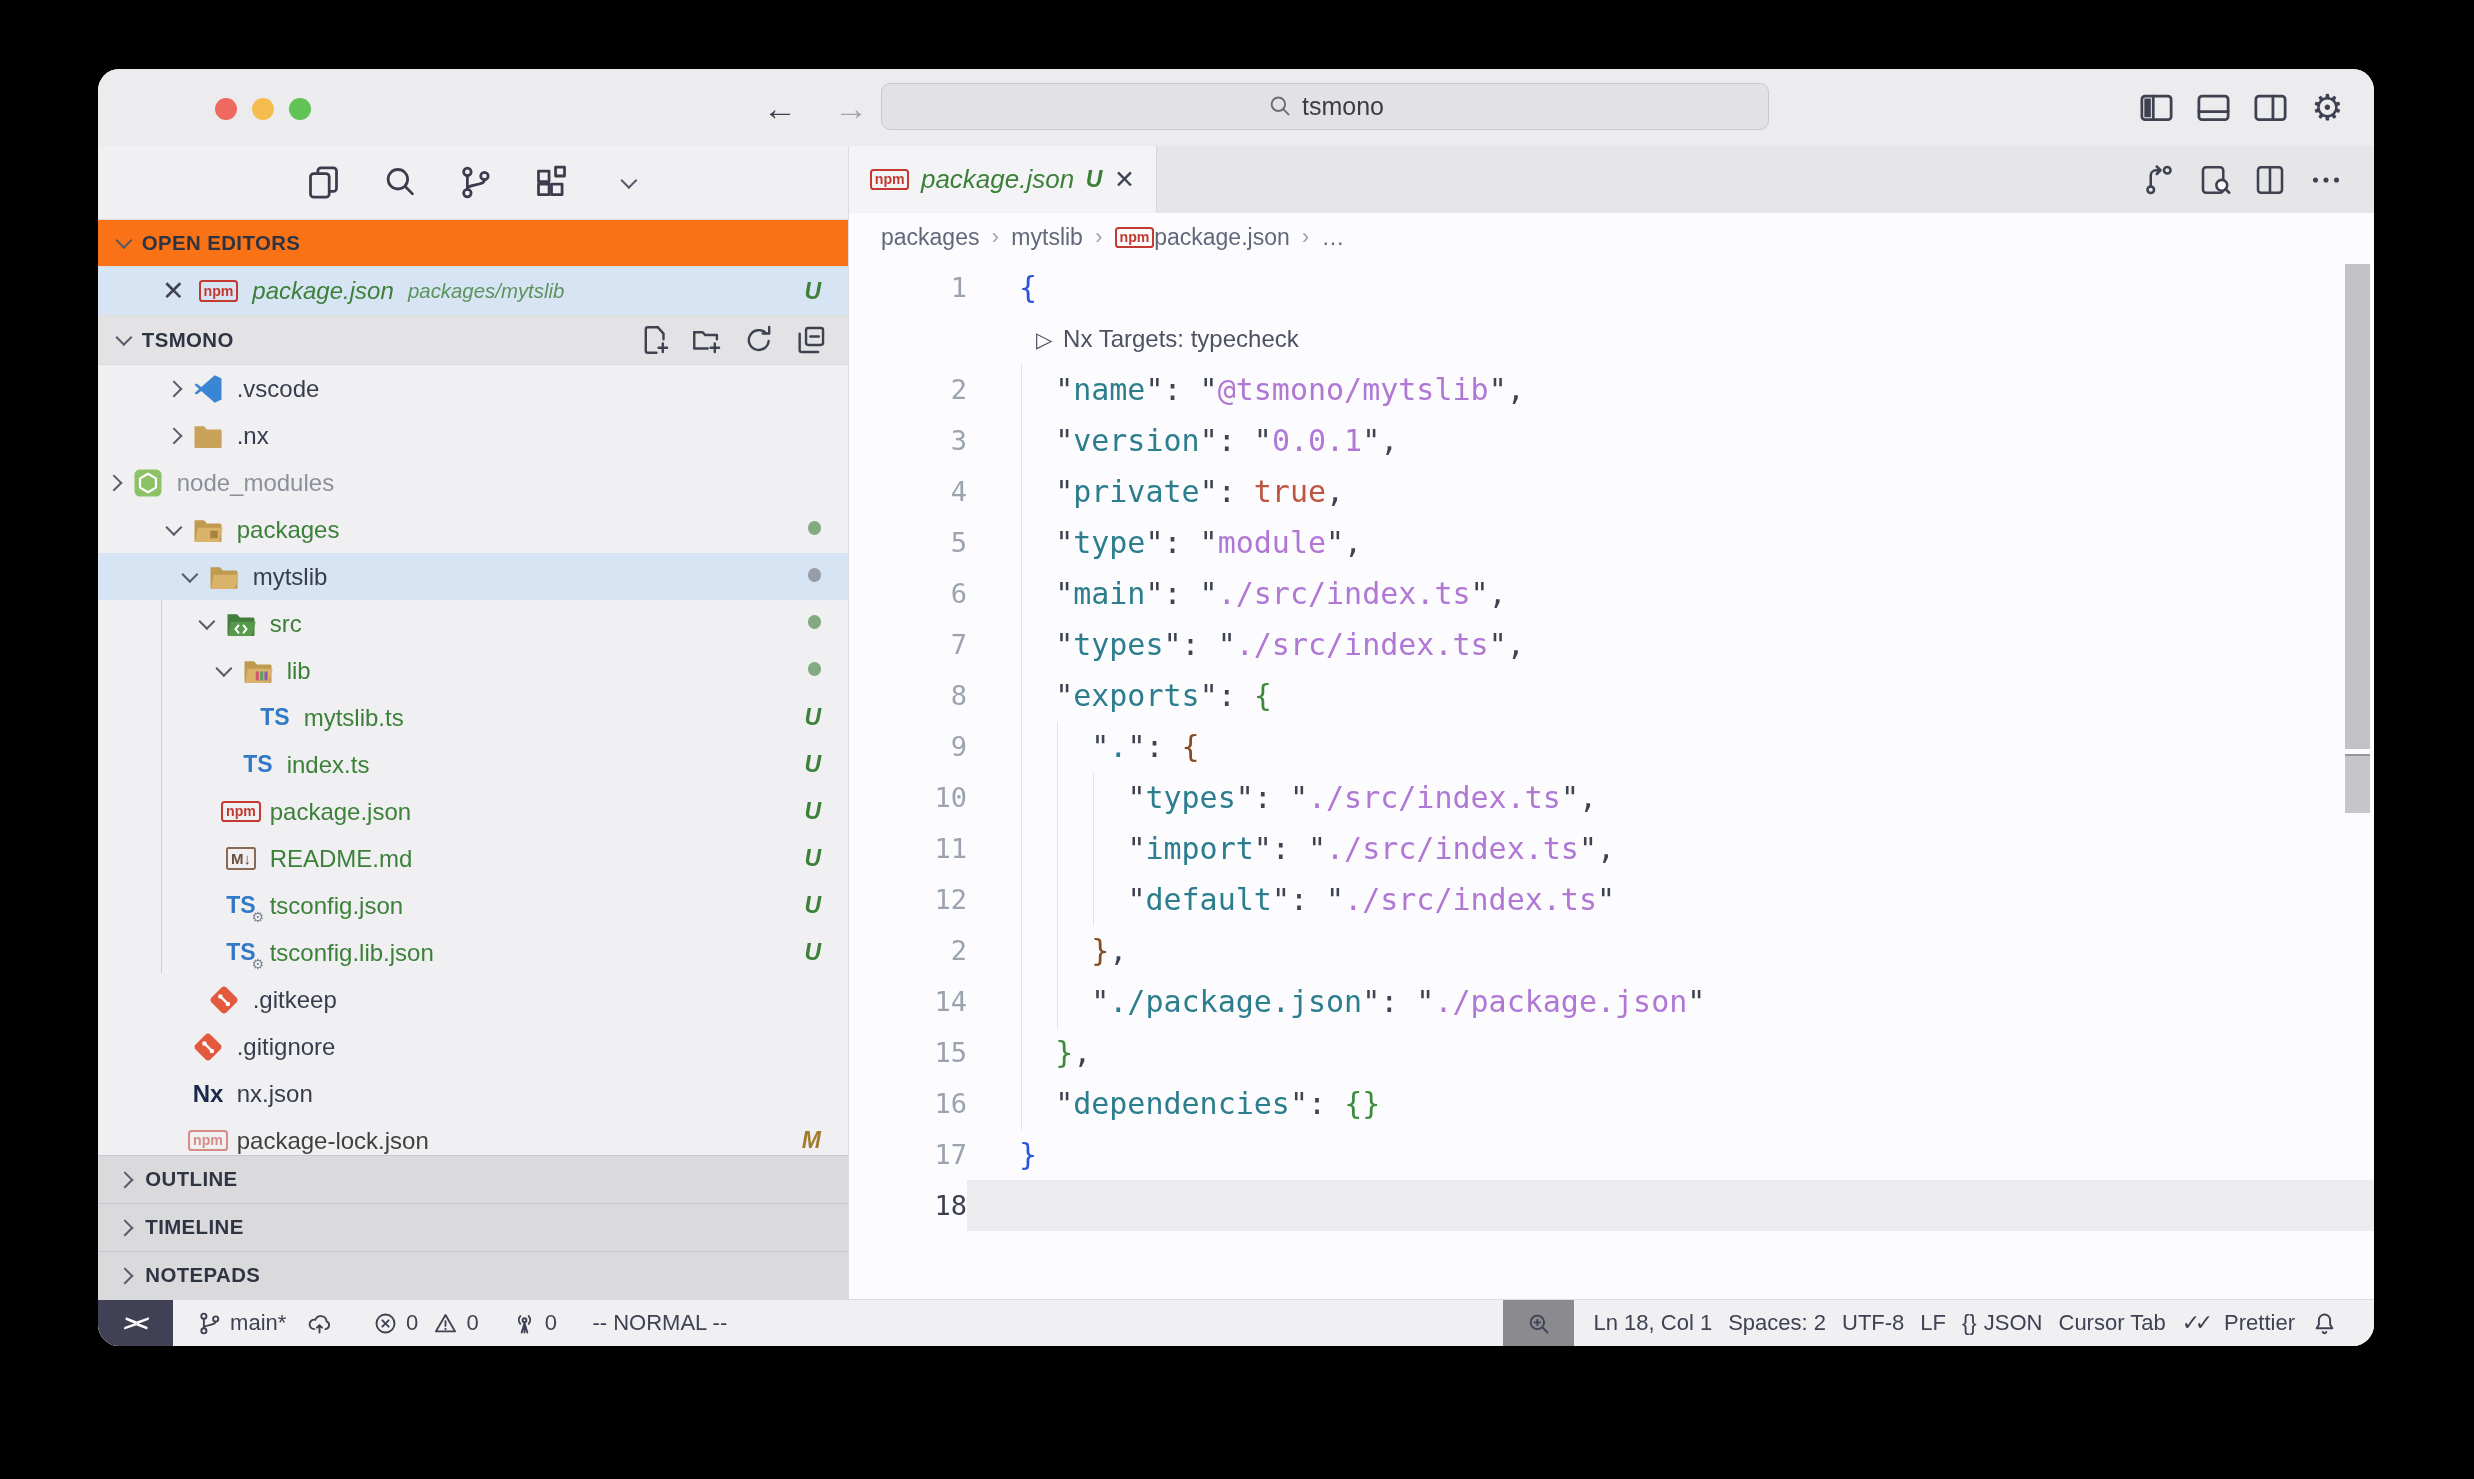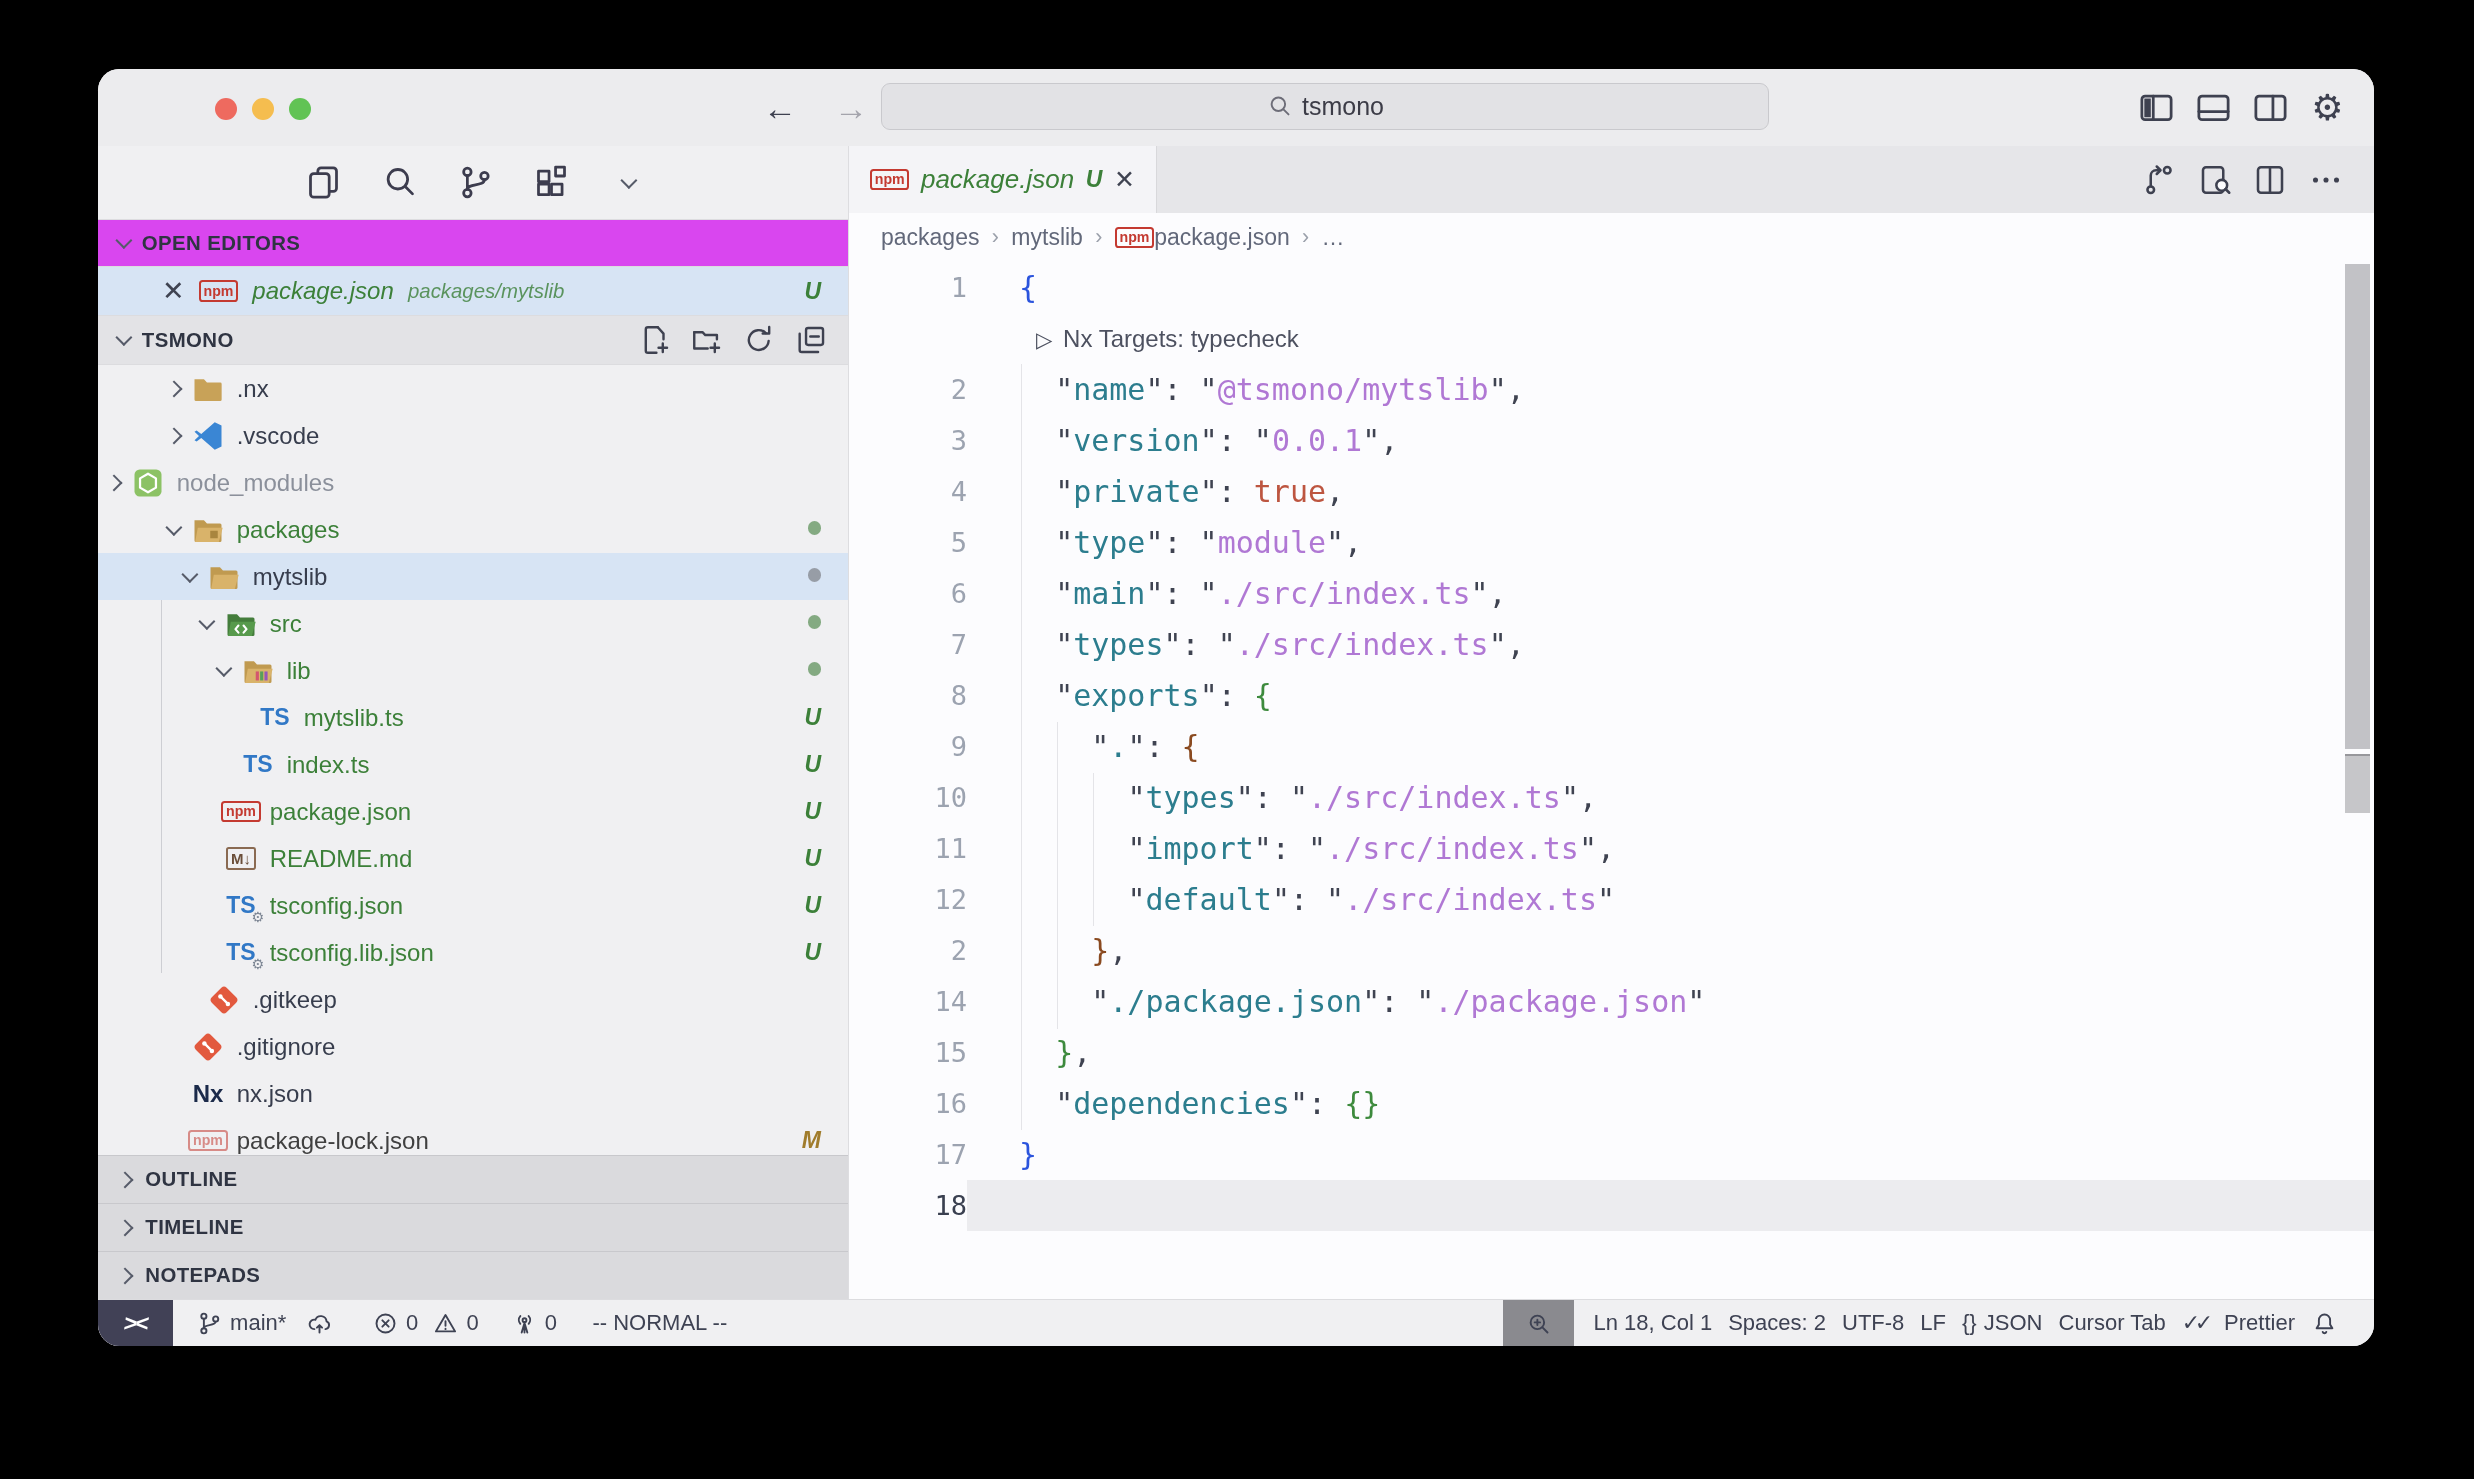--- a/index.html
+++ b/index.html
@@ -26,21 +26,21 @@
   .tb-btn .glyph{font-size:36px;}
   
   #main{display:flex;flex:1 1 auto;min-height:0;}
   
   #sidebar{width:751px;flex:0 0 751px;background:#f0f0f2;border-right:0.9px solid #dddde0;
            display:flex;flex-direction:column;box-sizing:border-box;}
   #activity{height:73px;flex:0 0 73px;display:flex;align-items:center;justify-content:center;gap:37px;}
   .act-btn{width:39px;height:39px;display:flex;align-items:center;justify-content:center;color:#3c3c4e;}
   .act-btn.more{width:27px;margin-left:7.1px;}
   .sec-head{height:46px;flex:0 0 46px;display:flex;align-items:center;padding:0 19.6px;gap:12.4px;
-            background:#d946ef;border-top:0.9px solid #dcdcdf;border-bottom:0.9px solid #dcdcdf;}
+            background:#f97316;border-top:0.9px solid #dcdcdf;border-bottom:0.9px solid #dcdcdf;}
   .sec-title{font-weight:bold;font-size:20.4px;letter-spacing:0.4px;color:#2f3442;}
   .chev{display:inline-block;width:9.8px;height:9.8px;border-right:2.7px solid #565b69;border-bottom:2.7px solid #565b69;}
   .chev.down{transform:rotate(45deg) translate(-1.8px,-1.8px);}
   .chev.right{transform:rotate(-45deg);}
   #openfile{height:48px;flex:0 0 48px;background:#d7e4f4;display:flex;align-items:center;
             padding:0 27px 0 64px;gap:14.2px;}
   #openfile .x{font-size:27px;color:#3f4351;}
   .green-it{font-style:italic;color:#3c8039;}
   #openfile .fname{font-size:24px;}
   #openfile .fdesc{font-size:20.4px;opacity:.8;}
@@ -248,35 +248,35 @@
         </div>
 
         <div id="tree">
           <div class="guide" style="top:235px;height:373px;"></div>
         <div class="trow" style="padding-left: 60px;">
               <span class="chevbox">
                 <span class="chev right"></span>
               </span>
               <span class="tico">
                 <svg class="ic" viewBox="0 0 24 24">
-                  <path d="M3 5.5 h6.3 l2 2.2 H20.2 a.9.9 0 0 1 .9.9 V19 a1 1 0 0 1 -1 1 H4 a1 1 0 0 1 -1 -1 Z" fill="#c8a258" stroke="none"></path>
-                </svg>
-              </span>
-              <span class="tlabel lab-dark">.nx</span>
+                  <path d="M16.5 2.8 L7.5 10.7 L4.4 8.4 L3 9.2 L6 12 L3 14.8 L4.4 15.6 L7.5 13.3 L16.5 21.2 L21 19 V5 Z" fill="#3a86d4" stroke="none"></path>
+                </svg>
+              </span>
+              <span class="tlabel lab-dark">.vscode</span>
             </div>
             <div class="trow" style="padding-left: 60px;">
               <span class="chevbox">
                 <span class="chev right"></span>
               </span>
               <span class="tico">
                 <svg class="ic" viewBox="0 0 24 24">
-                  <path d="M16.5 2.8 L7.5 10.7 L4.4 8.4 L3 9.2 L6 12 L3 14.8 L4.4 15.6 L7.5 13.3 L16.5 21.2 L21 19 V5 Z" fill="#3a86d4" stroke="none"></path>
-                </svg>
-              </span>
-              <span class="tlabel lab-dark">.vscode</span>
+                  <path d="M3 5.5 h6.3 l2 2.2 H20.2 a.9.9 0 0 1 .9.9 V19 a1 1 0 0 1 -1 1 H4 a1 1 0 0 1 -1 -1 Z" fill="#c8a258" stroke="none"></path>
+                </svg>
+              </span>
+              <span class="tlabel lab-dark">.nx</span>
             </div>
             <div class="trow" style="">
               <span class="chevbox">
                 <span class="chev right"></span>
               </span>
               <span class="tico">
                 <svg class="ic" viewBox="0 0 24 24">
                   <rect x="3" y="3" width="18" height="18" rx="3.5" fill="#8cc265" stroke="none"></rect>
                   <path d="M12 5.8 l5.3 3.1 v6.2 l-5.3 3.1 l-5.3 -3.1 v-6.2 Z" stroke="#fff" stroke-width="1.5"></path>
                 </svg>

